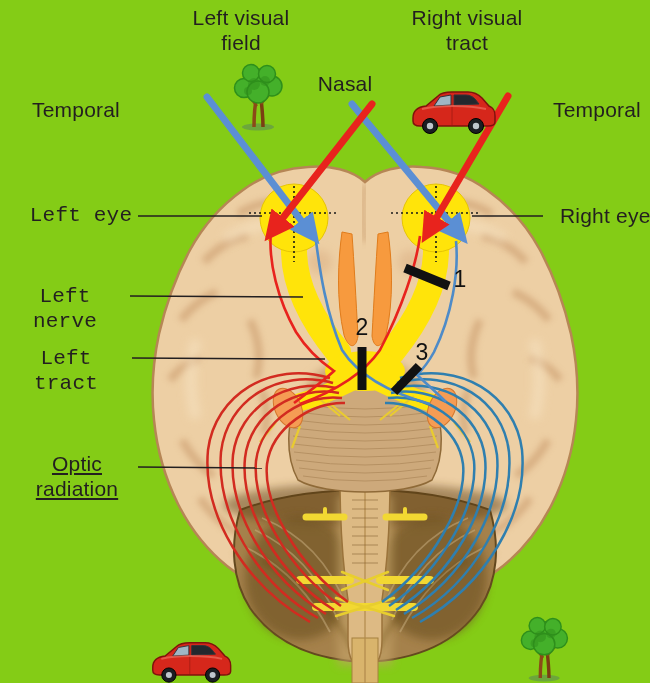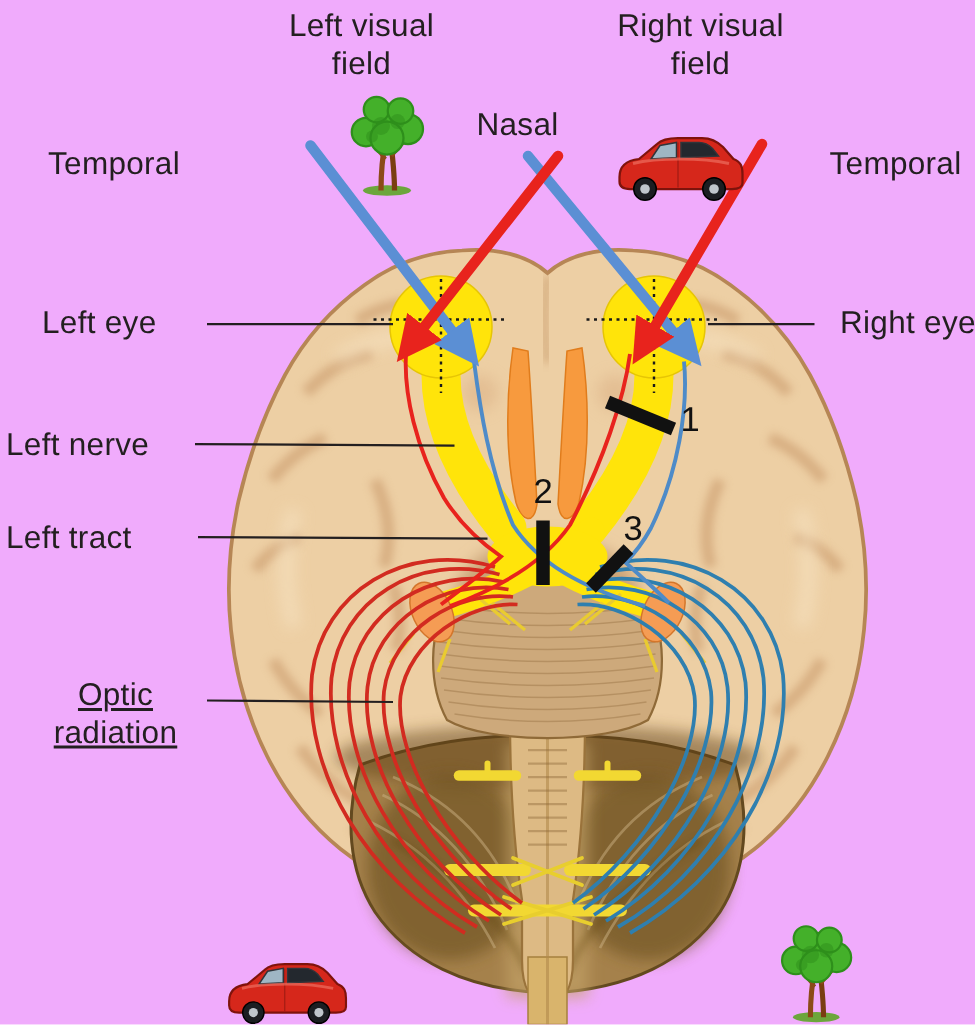--- a/index.html
+++ b/index.html
@@ -1,21 +1,21 @@
 <!DOCTYPE html>
 <html><head>
 <meta charset="utf-8">
 <style>
   html,body{margin:0;padding:0;background:#fff;}
-  #stage{position:relative;width:650px;height:683px;background:#f0abfc;overflow:hidden;
+  #stage{position:relative;width:650px;height:683px;background:#84cc16;overflow:hidden;
          font-family:"Liberation Sans",sans-serif;}
   #art{position:absolute;left:0;top:0;}
   .lbl{position:absolute;font-size:21px;line-height:1.2;color:#231F20;text-align:center;
        letter-spacing:.2px;}
-  .r{text-align:left;}
+  .r{text-align:center;font-family:Liberation Mono, monospace;}
   .l{text-align:left;}
   .num{position:absolute;font-size:23px;color:#111;text-align:center;}
 </style>
 </head>
 <body>
 
 <div id="stage">
 
 <svg id="art" width="650" height="683" viewBox="0 0 650 683">
   <defs>
@@ -260,21 +260,21 @@
     <path d="M138,467 L262,468"></path>
   </g>
 
   <use href="#tree" x="0" y="0" transform="translate(230,64)"></use>
   <use href="#car" transform="translate(408,87)"></use>
   <use href="#car" transform="translate(148,638) scale(0.95)"></use>
   <use href="#tree" transform="translate(517,617) scale(0.97)"></use>
 </svg>
 
   <div class="lbl" style="left:182px;top:5px;width:118px;">Left visual field</div>
-  <div class="lbl" style="left:408px;top:5px;width:118px;">Right visual field</div>
+  <div class="lbl" style="left:408px;top:5px;width:118px;">Right visual tract</div>
   <div class="lbl" style="left:297px;top:71px;width:96px;">Nasal</div>
   <div class="lbl" style="left:22px;top:97px;width:108px;">Temporal</div>
   <div class="lbl" style="left:543px;top:97px;width:108px;">Temporal</div>
   <div class="lbl r" style="left:28px;top:203px;width:106px;">Left eye</div>
   <div class="lbl l" style="left:548px;top:203px;width:100px;margin-left:12px;">Right eye</div>
   <div class="lbl r" style="left:4px;top:284px;width:122px;">Left nerve</div>
   <div class="lbl r" style="left:4px;top:346px;width:124px;">Left tract</div>
   <div class="lbl" style="left:20px;top:451px;width:114px;text-decoration:underline;">Optic radiation</div>
 
   <div class="num" style="left:447px;top:266px;width:26px;">1</div>

